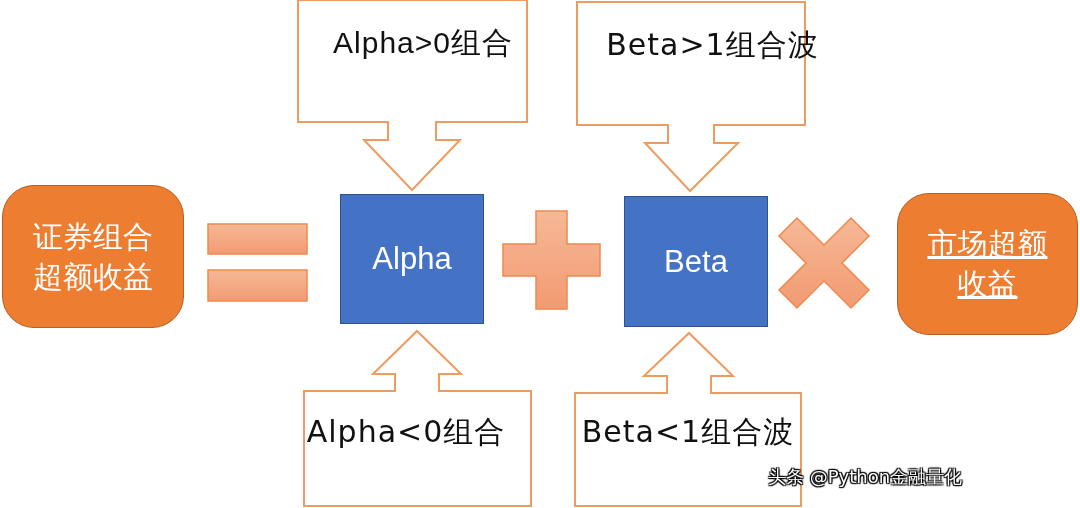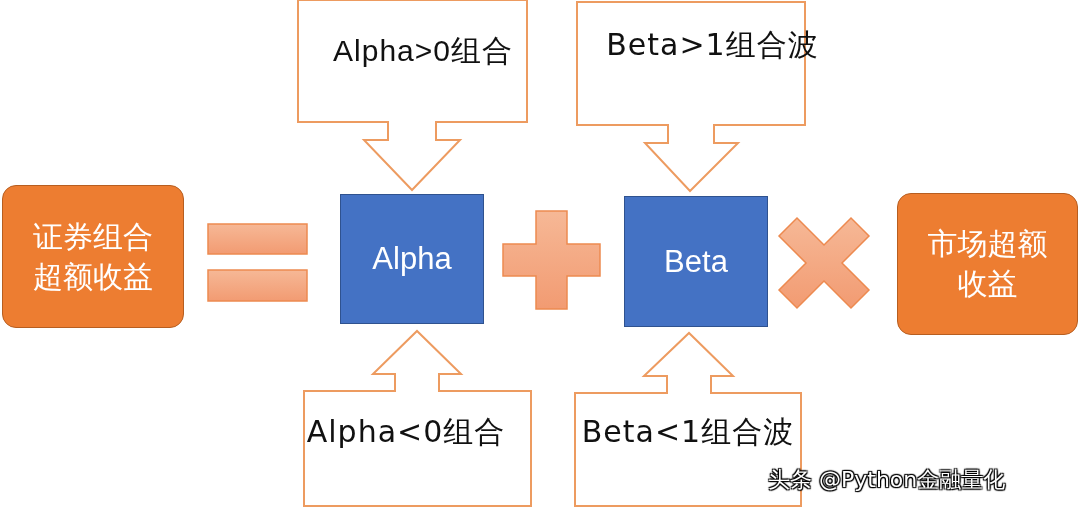--- a/index.html
+++ b/index.html
@@ -1,21 +1,21 @@
 <!DOCTYPE html>
 <html><head>
 <meta charset="utf-8">
 <style>
   html, body { margin:0; padding:0; background:#ffffff; }
   body { width:1080px; height:508px; position:relative; overflow:hidden; font-family:"DejaVu Sans", "Liberation Sans", sans-serif; }
   svg.layer { position:absolute; left:0; top:0; }
   .callout-text { position:absolute; text-align:center; color:#111; font-size:30px; line-height:38px; letter-spacing:1px; }
-  .orange-box { position:absolute; background:#ED7D31; border:1.5px solid #B75E20; border-radius:14px; color:#fff; display:flex; align-items:center; justify-content:center; text-align:center; font-size:30px; line-height:40px; box-sizing:border-box; }
+  .orange-box { position:absolute; background:#ED7D31; border:1.5px solid #B75E20; border-radius:32px; color:#fff; display:flex; align-items:center; justify-content:center; text-align:center; font-size:30px; line-height:40px; box-sizing:border-box; }
   .blue-box { position:absolute; background:#4472C4; border:1.5px solid #2F528F; color:#fff; display:flex; align-items:center; justify-content:center; font-size:31px; box-sizing:border-box; font-family:"Liberation Sans", sans-serif; }
-  .watermark { position:absolute; color:#fff; font-size:22px; text-shadow: 0 0 2px #000, 1px 1px 1px #000, -1px -1px 1px #000, 1px -1px 1px #000, -1px 1px 1px #000; white-space:nowrap; }
+  .watermark { position:absolute; color:#fff; font-size:18px; text-shadow: 0 0 2px #000, 1px 1px 1px #000, -1px -1px 1px #000, 1px -1px 1px #000, -1px 1px 1px #000; white-space:nowrap; }
 </style>
 </head>
 <body>
 
 <svg class="layer" width="1080" height="508" viewBox="0 0 1080 508">
   <defs>
     <linearGradient id="opgrad" x1="0" y1="0" x2="0" y2="1">
       <stop offset="0" stop-color="#F6B896"></stop>
       <stop offset="1" stop-color="#F29B72"></stop>
     </linearGradient>
@@ -32,21 +32,21 @@
   <g>
     <rect x="208" y="224" width="99" height="30" fill="url(#opgrad)" stroke="#ED8A50" stroke-width="1.5"></rect>
     <rect x="208" y="270" width="99" height="31" fill="url(#opgrad)" stroke="#ED8A50" stroke-width="1.5"></rect>
   </g>
 
   <path d="M536,211 L567,211 L567,244 L600,244 L600,276 L567,276 L567,309 L536,309 L536,276 L503,276 L503,244 L536,244 Z" fill="url(#opgrad)" stroke="#ED8A50" stroke-width="1.5"></path>
 
   <path d="M797,218 L824,245 L851,218 L869,236 L842,263 L869,290 L851,308 L824,281 L797,308 L779,290 L806,263 L779,236 Z" fill="url(#opgrad)" stroke="#ED8A50" stroke-width="1.5"></path>
 </svg>
 
-<div class="callout-text" style="left:298px; top:24px; width:250px;margin-top:8px;">
+<div class="callout-text" style="left:298px; top:24px; width:250px;">
   <div style="font-family:'Liberation Sans', sans-serif;">Alpha&gt;0组合</div>
 </div>
 
 <div class="callout-text" style="left:577px; top:26px; width:271px;">
   <div>Beta&gt;1组合波</div>
 </div>
 
 <div class="callout-text" style="left:304px; top:413px; width:204px;">
   <div>Alpha&lt;0组合</div>
 </div>
@@ -63,20 +63,20 @@
 </div>
 
 <div class="blue-box" style="left:340px; top:194px; width:144px; height:130px;">
   <span>Alpha</span>
 </div>
 
 <div class="blue-box" style="left:624px; top:196px; width:144px; height:131px;">
   <span>Beta</span>
 </div>
 
-<div class="orange-box" style="left:897px; top:193px; width:181px; height:142px;">
+<div class="orange-box" style="left:897px; top:193px; width:181px; height:142px;text-decoration:underline;">
   <div>
     <div>市场超额</div>
     <div>收益</div>
   </div>
 </div>
 
 <div class="watermark" style="left:768px; top:465px;">头条 @Python金融量化</div>
 
 </body></html>

